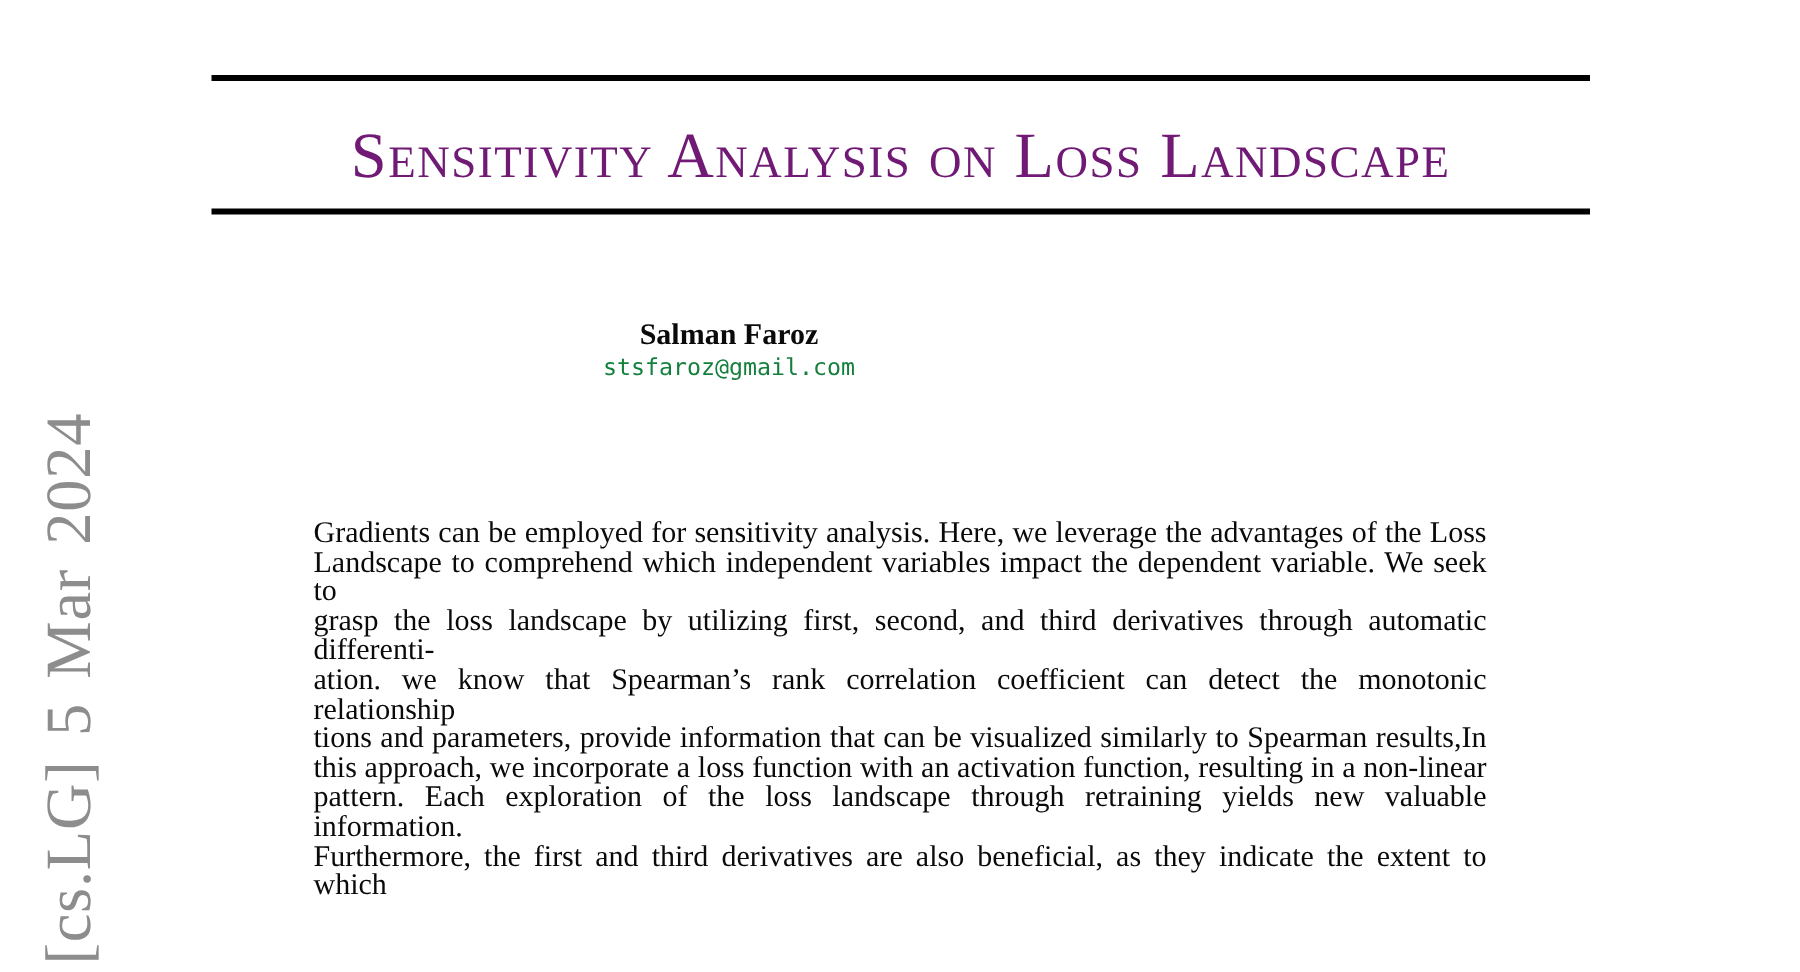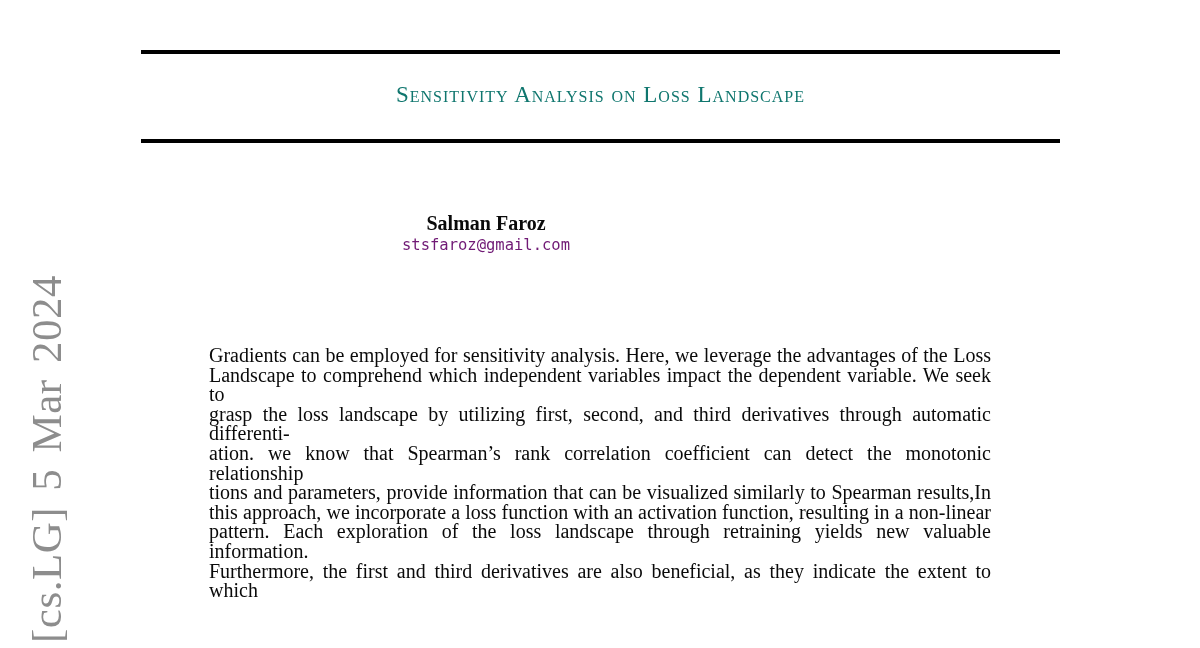--- a/index.html
+++ b/index.html
@@ -41,45 +41,45 @@
   .rule-top { top: 50px; }
   .rule-bottom { top: 139px; }
 
   .paper-title {
     position: absolute;
     left: 141px;
     top: 83px;
     width: 919px;
     text-align: center;
     font-variant: small-caps;
-    font-size: 23px;
+    font-size: 43px;
     line-height: 1;
     letter-spacing: 1px;
-    color: #0f766e;
+    color: #701a75;
   }
 
   
   .author-block {
     position: absolute;
     left: 0;
     top: 212px;
     width: 972px;
     text-align: center;
   }
   .author-name {
     font-size: 20px;
     font-weight: bold;
     line-height: 1.1;
   }
   .author-email {
     margin-top: 3px;
     font-family: "DejaVu Sans Mono", "Liberation Mono", monospace;
     font-size: 15.5px;
     line-height: 1.1;
-    color: #701a75;
+    color: #15803d;
   }
 
   
   .abstract-heading {
     position: absolute;
     left: 0;
     top: 332px;
     width: 1200px;
     text-align: center;
     font-variant: small-caps;

